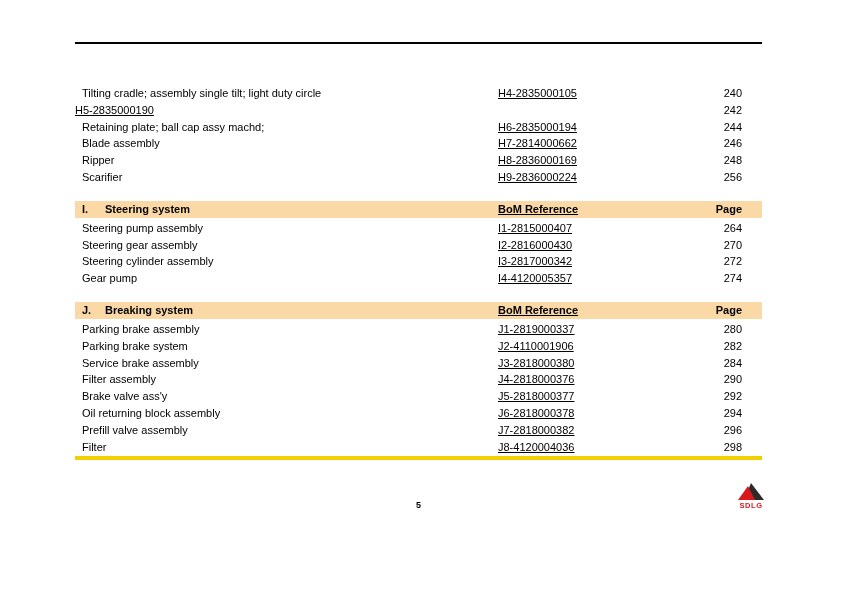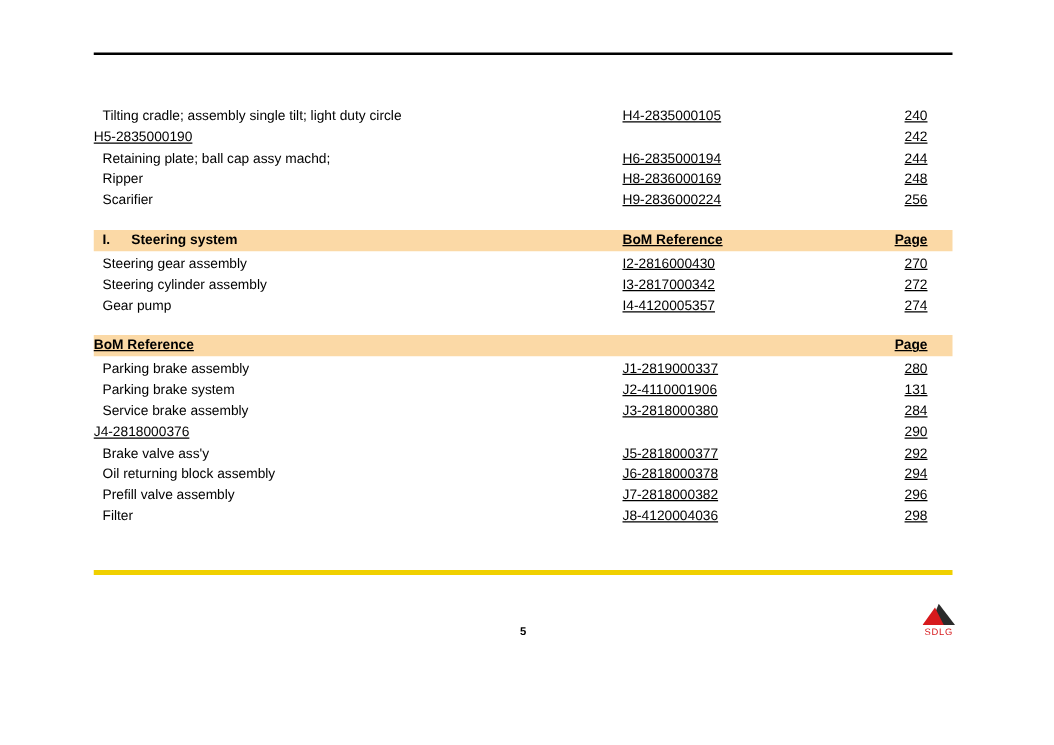--- a/index.html
+++ b/index.html
@@ -18,21 +18,21 @@
   }
   .content {
     position: absolute; left: 75px; top: 71px; width: 687px; margin-top: 14px;
   }
   .row {
     display: flex; align-items: center;
     height: 16.8px; font-size: 11px; line-height: 16.8px;
   }
   .cell-desc { width: 423px; padding-left: 7px; box-sizing: border-box; white-space: nowrap; overflow: hidden; }
   .cell-ref  { flex: 1; white-space: nowrap; text-decoration: underline; }
-  .cell-page { width: 70px; text-align: right; padding-right: 20px; box-sizing: border-box; text-decoration: underline; }
+  .cell-page { width: 70px; text-align: right; padding-right: 20px; box-sizing: border-box; }
   .header-bar {
     background: var(--header-bg, #FBD9A6);
     font-weight: bold; height: 17px; line-height: 17px;
     margin-bottom: 2px;
   }
   .section.titled { margin-top: 15px; }
   .sec-index { display: inline-block; width: 23px; }
   .bottom-rule {
     position: absolute; left: 75px; top: 456px;
     width: 687px; height: 4px;
@@ -41,21 +41,21 @@
   .page-number {
     position: absolute; left: 75px; top: 500px; width: 687px;
     text-align: center; font-size: 9px; font-weight: bold;
   }
   .logo {
     position: absolute; left: 733px; top: 483px; width: 36px;
     text-align: center;
   }
   .logo-mark { display: block; height: 17px; }
   .logo-text {
-    font-size: 7.5px; font-weight: normal;
+    font-size: 7.5px; font-weight: bold;
     color: var(--logo-red, #D7191C);
     letter-spacing: 0.6px; margin-top: 1px;
   }
 </style>
 </head>
 <body style="--header-bg: #FBD9A6; --rule-top: #000000; --rule-bottom: #F0D000; --logo-red: #D7191C;">
 
 <div class="top-rule"></div>
 
 <div class="content" id="sections">
@@ -68,73 +68,85 @@
       <div class="row">
         <span class="cell-ref">H5-2835000190</span>
         <span class="cell-page">242</span>
       </div>
       <div class="row">
         <span class="cell-desc">Retaining plate; ball cap assy machd;</span>
         <span class="cell-ref">H6-2835000194</span>
         <span class="cell-page">244</span>
       </div>
       <div class="row">
+        <span class="cell-desc">Blade assembly</span>
+        <span class="cell-ref">H7-2814000662</span>
+        <span class="cell-page">246</span>
+      </div>
+      <div class="row">
         <span class="cell-desc">Ripper</span>
         <span class="cell-ref">H8-2836000169</span>
         <span class="cell-page">248</span>
       </div>
       <div class="row">
         <span class="cell-desc">Scarifier</span>
         <span class="cell-ref">H9-2836000224</span>
         <span class="cell-page">256</span>
       </div>
     </div>
     <div class="section titled">
       <div class="row header-bar">
         <span class="cell-desc"><span class="sec-index">I.</span><span>Steering system</span></span>
         <span class="cell-ref">BoM Reference</span>
         <span class="cell-page">Page</span>
+      </div>
+      <div class="row">
+        <span class="cell-desc">Steering pump assembly</span>
+        <span class="cell-ref">I1-2815000407</span>
+        <span class="cell-page">264</span>
       </div>
       <div class="row">
         <span class="cell-desc">Steering gear assembly</span>
         <span class="cell-ref">I2-2816000430</span>
         <span class="cell-page">270</span>
       </div>
       <div class="row">
         <span class="cell-desc">Steering cylinder assembly</span>
         <span class="cell-ref">I3-2817000342</span>
         <span class="cell-page">272</span>
       </div>
       <div class="row">
         <span class="cell-desc">Gear pump</span>
         <span class="cell-ref">I4-4120005357</span>
         <span class="cell-page">274</span>
       </div>
     </div>
     <div class="section titled">
       <div class="row header-bar">
+        <span class="cell-desc"><span class="sec-index">J.</span><span>Breaking system</span></span>
         <span class="cell-ref">BoM Reference</span>
         <span class="cell-page">Page</span>
       </div>
       <div class="row">
         <span class="cell-desc">Parking brake assembly</span>
         <span class="cell-ref">J1-2819000337</span>
         <span class="cell-page">280</span>
       </div>
       <div class="row">
         <span class="cell-desc">Parking brake system</span>
         <span class="cell-ref">J2-4110001906</span>
-        <span class="cell-page">131</span>
+        <span class="cell-page">282</span>
       </div>
       <div class="row">
         <span class="cell-desc">Service brake assembly</span>
         <span class="cell-ref">J3-2818000380</span>
         <span class="cell-page">284</span>
       </div>
       <div class="row">
+        <span class="cell-desc">Filter assembly</span>
         <span class="cell-ref">J4-2818000376</span>
         <span class="cell-page">290</span>
       </div>
       <div class="row">
         <span class="cell-desc">Brake valve ass'y</span>
         <span class="cell-ref">J5-2818000377</span>
         <span class="cell-page">292</span>
       </div>
       <div class="row">
         <span class="cell-desc">Oil returning block assembly</span>

